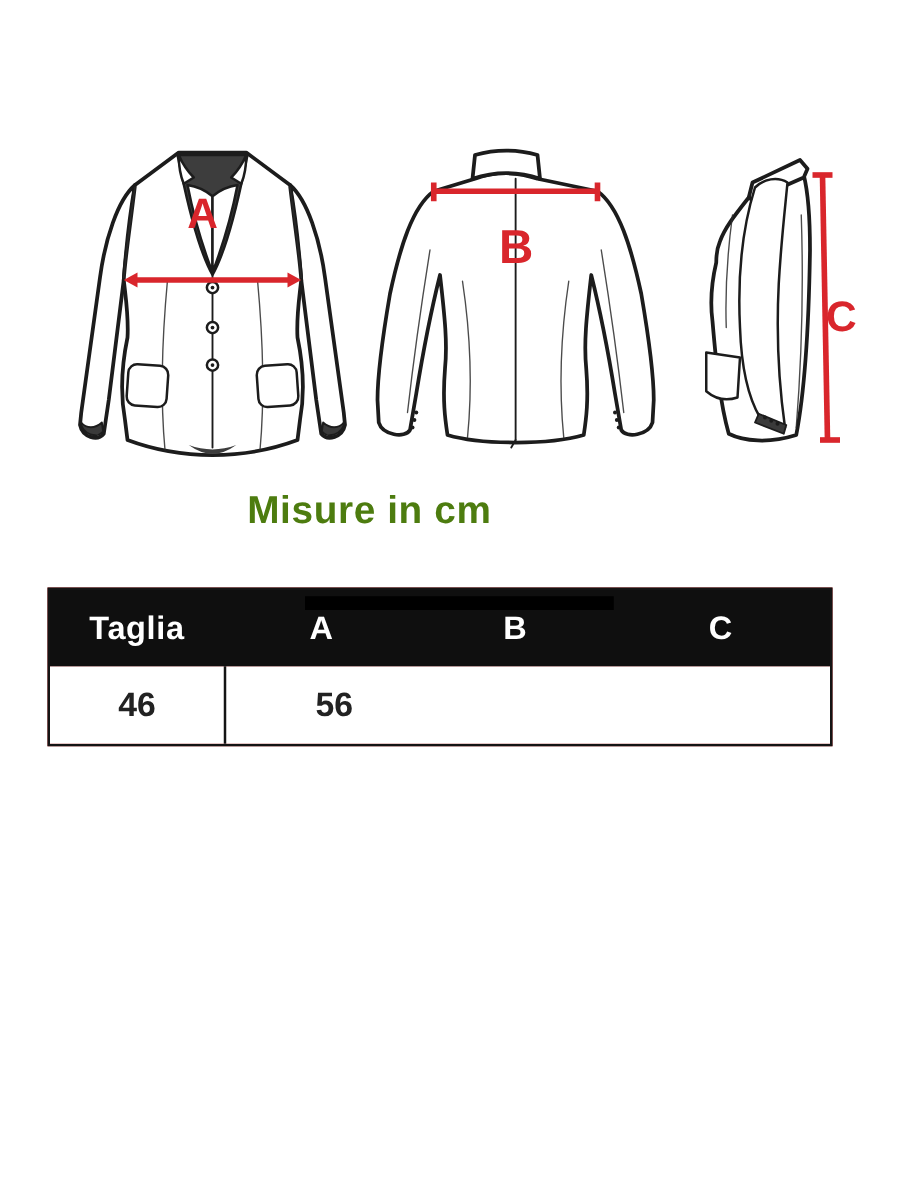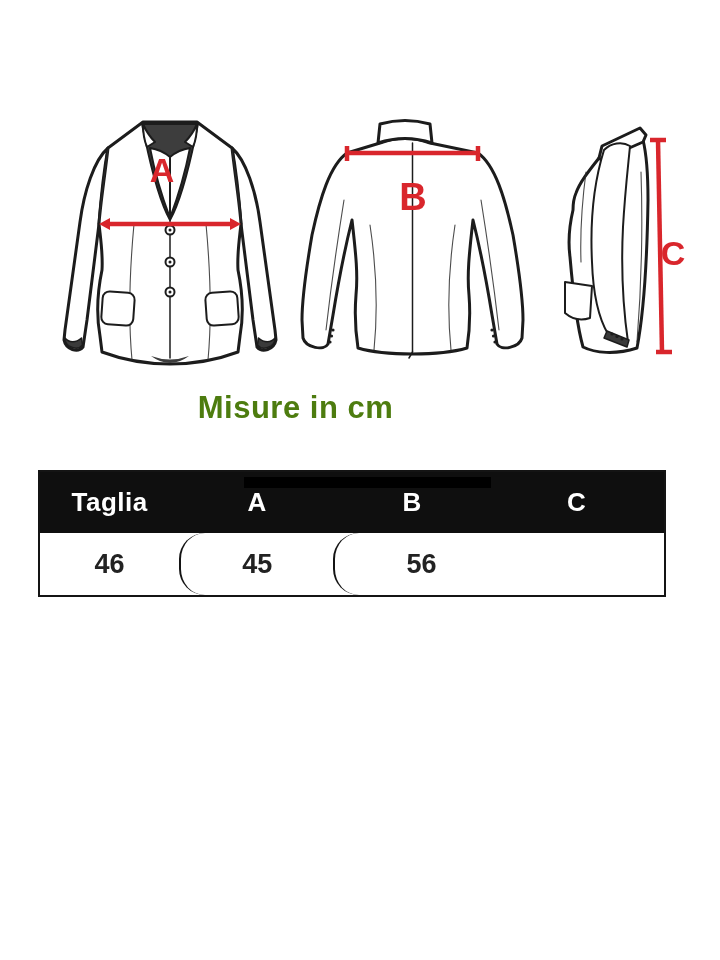--- a/index.html
+++ b/index.html
@@ -43,21 +43,21 @@
   .header-strip{
     position:absolute;left:204px;top:5px;width:247px;height:11px;background:#000000;
   }
   .header-cell{
     display:flex;align-items:center;justify-content:center;
     color:var(--table-header-text,#ffffff);font-weight:bold;font-size:26px;letter-spacing:.5px;
   }
   .table-row{display:flex;height:62px;background:#ffffff;}
   .body-cell{
     display:flex;align-items:center;justify-content:center;
-    font-weight:bold;font-size:27px;color:#222222;border-left:2px solid #141414;box-sizing:border-box;border-radius:26px;
+    font-weight:bold;font-size:27px;color:#222222;border-left:2px solid #141414;box-sizing:border-box;
   }
   .body-cell:first-child{border-left:none;}
   .col-0{width:22.3%;}
   .col-1{width:25.0%;}
   .col-2{width:24.7%;}
   .col-3{width:28.0%;}
 </style>
 </head>
 <body>
 
@@ -159,18 +159,17 @@
   <div class="size-table">
     <div class="table-header">
       <div class="header-strip"></div>
       <div class="header-cell col-0">Taglia</div>
       <div class="header-cell col-1">A</div>
       <div class="header-cell col-2">B</div>
       <div class="header-cell col-3">C</div>
     </div>
     <div class="table-row">
       <div class="body-cell col-0">46</div>
-      <div class="body-cell col-2">45</div>
       <div class="body-cell col-3">56</div>
     </div>
   </div>
 
 </div>
 
 </body></html>

